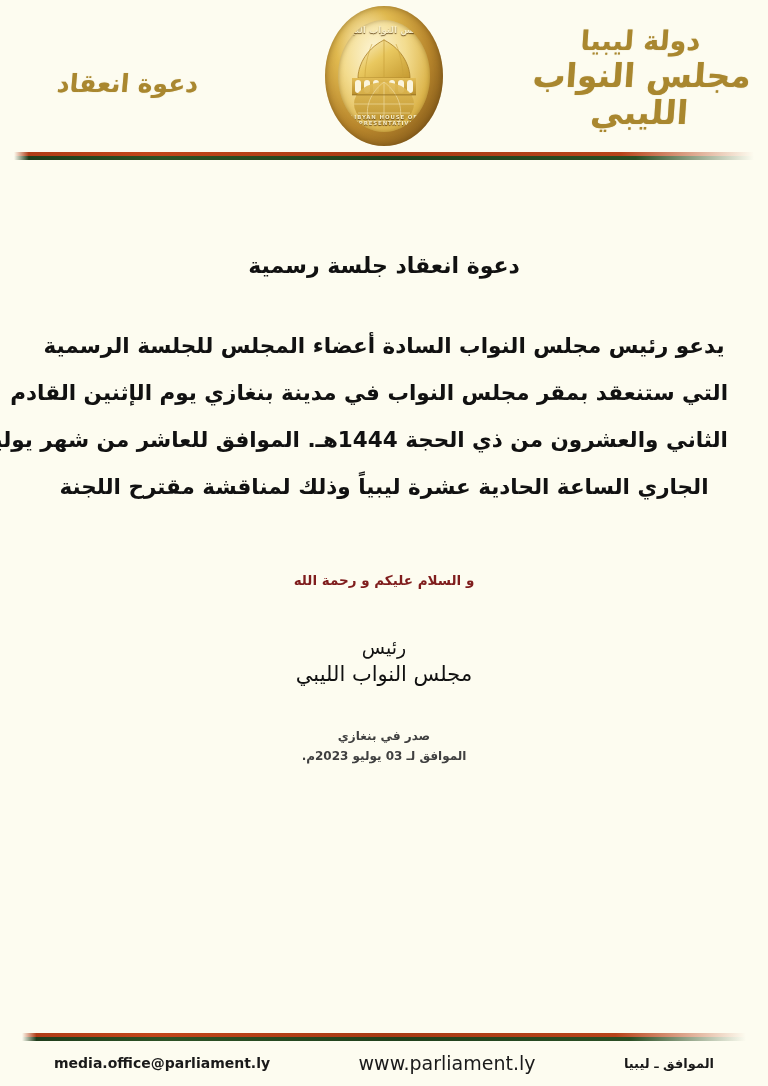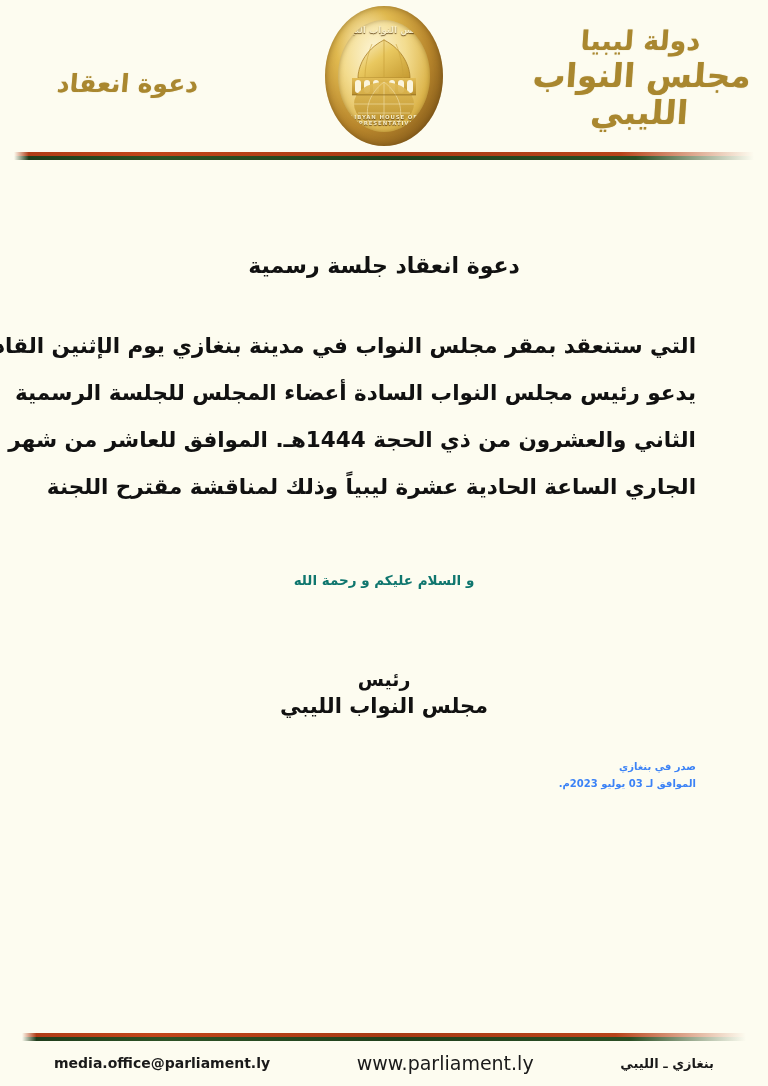--- a/index.html
+++ b/index.html
@@ -124,21 +124,21 @@
   }
   .rule .stripe-green {
     position: absolute; left: 0; right: 0; top: 4px;
     height: 4px;
     background: linear-gradient(to right,
        rgba(31,61,27,0) 0%, #1f3d1b 2%, #2d5226 20%, #20401c 52%, #2b4f25 84%, rgba(31,61,27,0) 100%);
   }
 
   
   .content {
-    padding: 0 72px;
+    padding: 0 40px;
     direction: rtl;
   }
   .doc-title {
     text-align: center;
     font-size: 22px;
     font-weight: bold;
     color: #111111;
     margin-top: 92px;
     letter-spacing: -0.5px;
   }
@@ -152,38 +152,39 @@
     letter-spacing: -0.3px;
   }
   .body-par .ln { display: block; white-space: nowrap; }
   .body-par .ln.indent-last { margin-right: 60px; }
 
   .salutation {
     margin-top: 62px;
     text-align: center;
     font-size: 13.5px;
     font-weight: bold;
-    color: #0f766e;
+    color: #7f1d1d;
   }
 
   .signature {
-    margin-top: 78px;
+    margin-top: 46px;
     text-align: center;
     color: #111111;
-    font-weight: bold;
+    font-weight: normal;
     line-height: 1.38;
   }
   .signature .role  { font-size: 19px; display: block; }
   .signature .entity{ font-size: 21px; display: block; }
 
   .issue-block {
     margin-top: 38px;
-    color: #3b82f6;
-    font-weight: bold;
-    font-size: 10px;
+    text-align: center;
+    color: #404040;
+    font-weight: bold;
+    font-size: 12px;
     line-height: 1.65;
   }
   .issue-block span { display: block; }
 
   
   .footer {
     position: absolute;
     left: 0; right: 0;
     bottom: 0;
     padding-bottom: 12px;
@@ -272,22 +273,22 @@
   <div class="rule">
     <div class="stripe-red"></div>
     <div class="stripe-green"></div>
   </div>
 
   <div class="content">
 
     <div class="doc-title">دعوة انعقاد جلسة رسمية</div>
 
     <div class="body-par">
+      <span class="ln">يدعو رئيس مجلس النواب السادة أعضاء المجلس للجلسة الرسمية</span>
       <span class="ln">التي ستنعقد بمقر مجلس النواب في مدينة بنغازي يوم الإثنين القادم</span>
-      <span class="ln">يدعو رئيس مجلس النواب السادة أعضاء المجلس للجلسة الرسمية</span>
       <span class="ln">الثاني والعشرون من ذي الحجة 1444هـ. الموافق للعاشر من شهر يوليو</span>
       <span class="ln">الجاري الساعة الحادية عشرة ليبياً وذلك لمناقشة مقترح اللجنة</span>
     </div>
 
     <div class="salutation">و السلام عليكم و رحمة الله</div>
 
     <div class="signature">
       <span class="role">رئيس</span>
       <span class="entity">مجلس النواب الليبي</span>
     </div>
@@ -297,19 +298,19 @@
       <span>الموافق لـ 03 يوليو 2023م.</span>
     </div>
   </div>
 
   <div class="footer">
     <div class="rule footer-rule">
       <div class="stripe-red"></div>
       <div class="stripe-green"></div>
     </div>
     <div class="footer-row">
-      <div class="loc">بنغازي ـ الليبي</div>
+      <div class="loc">الموافق ـ ليبيا</div>
       <div class="site">www.parliament.ly</div>
       <div class="mail">media.office@parliament.ly</div>
     </div>
   </div>
 
 </div>
 
 </body></html>

